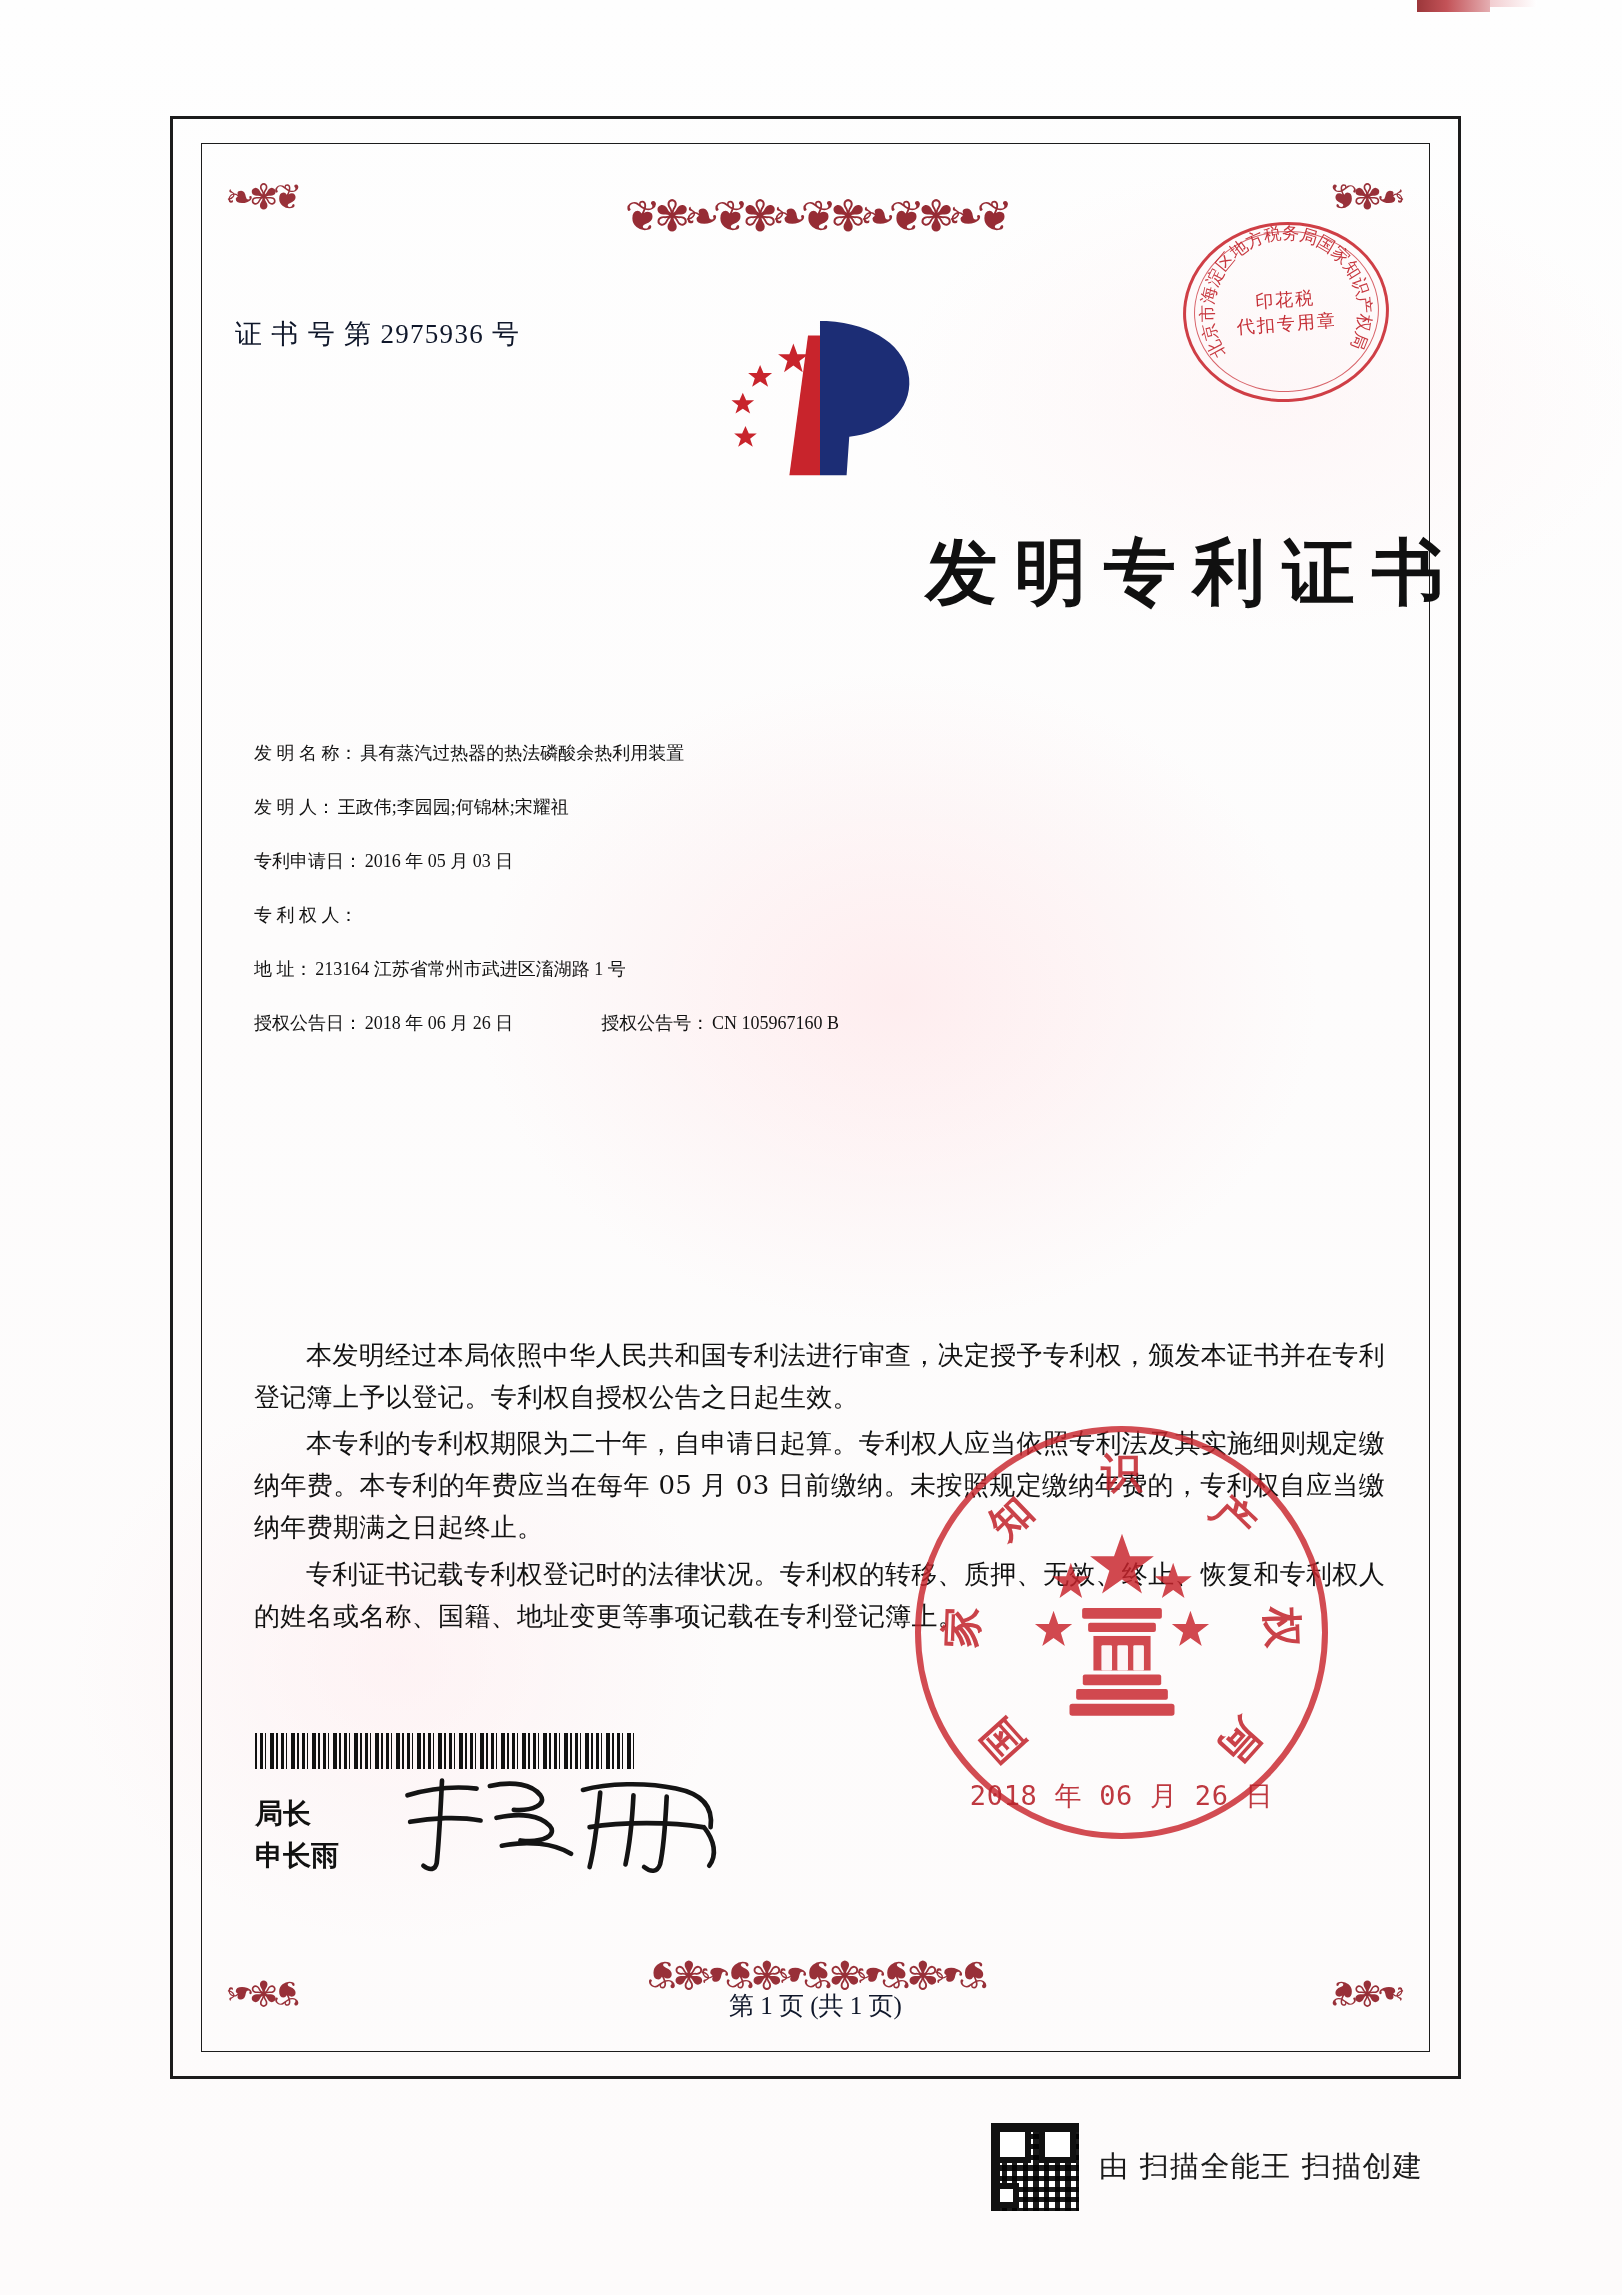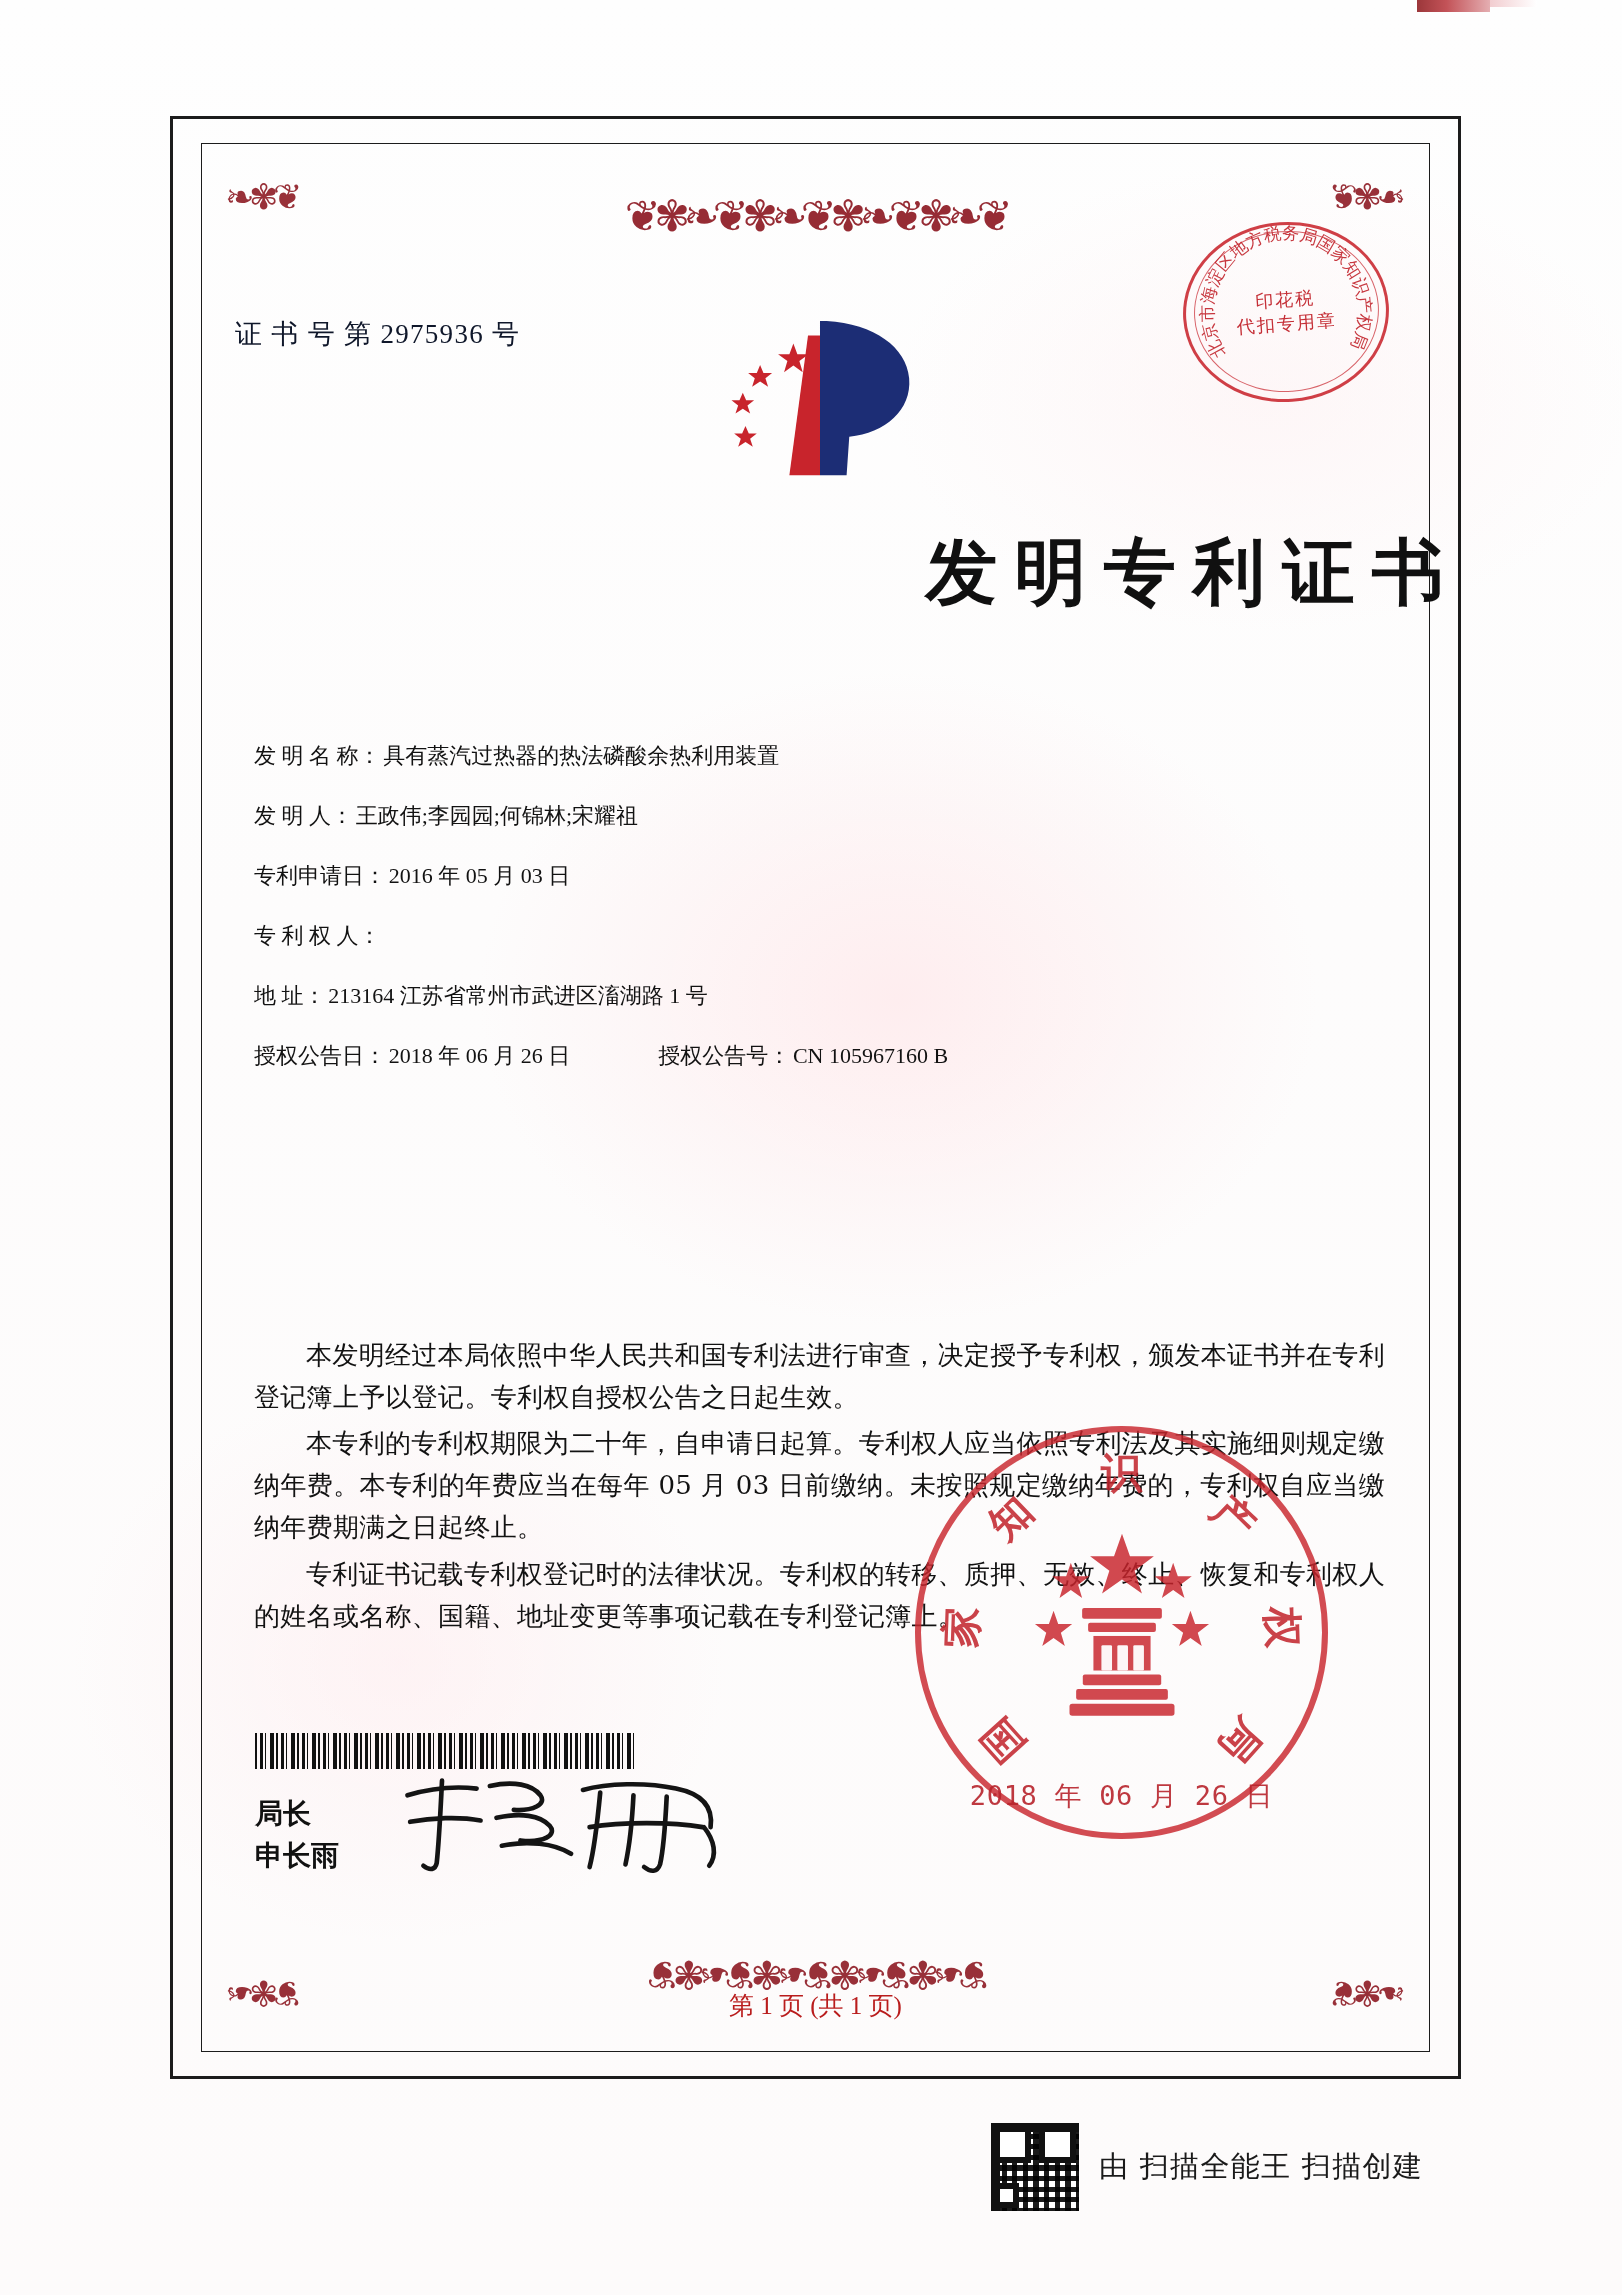--- a/index.html
+++ b/index.html
@@ -175,21 +175,21 @@
   .fields {
     position: absolute;
     left: 84px; top: 625px;
     width: 1131px;
     font-family: "Liberation Serif", serif;
   }
   .frow {
     display: flex;
     align-items: baseline;
     margin-bottom: 30px;
-    font-size: 22px;
+    font-size: 18px;
     color: #121212;
     white-space: nowrap;
   }
   .flabel {
     flex: 0 0 auto;
     letter-spacing: 0px;
   }
   .fvalue {
     flex: 0 1 auto;
     margin-left: 2.7px;
@@ -285,21 +285,21 @@
     opacity: 0.9;
   }
 
   
   .page-foot {
     position: absolute;
     left: 0; right: 0; bottom: 57px;
     text-align: center;
     font-family: "Liberation Serif", serif;
     font-size: 25px;
-    color: #b91c1c;
+    color: #0f172a;
   }
 
   
   .wm {
     position: absolute;
     left: 991px; top: 2123px;
     display: flex;
     align-items: center;
     gap: 20px;
   }

